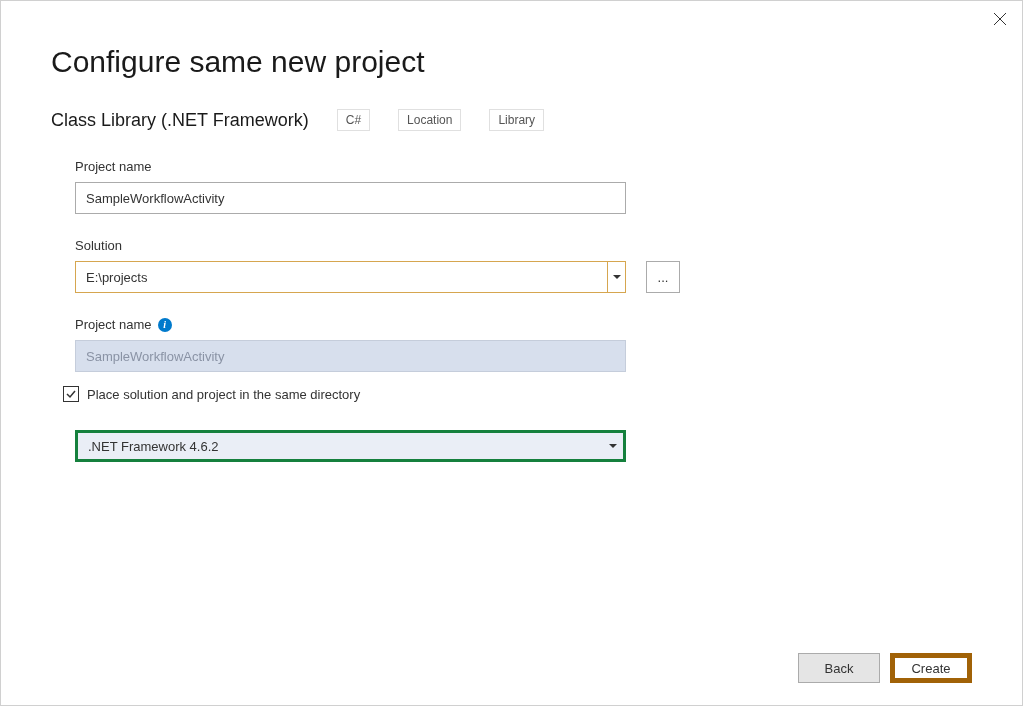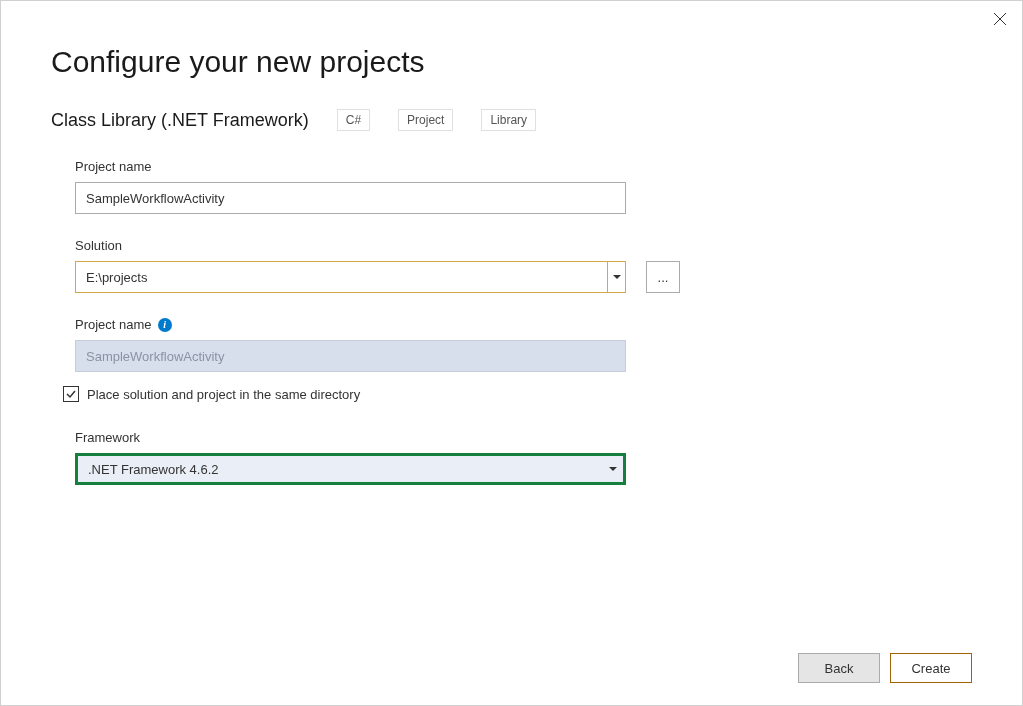--- a/index.html
+++ b/index.html
@@ -207,21 +207,21 @@
       display: flex;
       align-items: center;
       justify-content: center;
     }
     .btn-back {
       border: 1px solid #ababab;
       background: #e5e5e5;
       color: #333;
     }
     .btn-create {
-      border: 1px solid #a16207;
+      border: 5px solid #a16207;
       background: #ffffff;
       color: #333;
     }
     .caret-down {
       width: 0;
       height: 0;
       border-left: 4px solid transparent;
       border-right: 4px solid transparent;
       border-top: 4px solid #333;
     }
@@ -230,26 +230,26 @@
 <body>
 
 <div class="close-icon">
   <svg viewBox="0 0 16 16">
       <line x1="2" y1="2" x2="14" y2="14" stroke="#333" stroke-width="1"></line>
       <line x1="14" y1="2" x2="2" y2="14" stroke="#333" stroke-width="1"></line>
     </svg>
 </div>
 
 <div class="content">
-  <h1 class="page-title">Configure your new projects</h1>
+  <h1 class="page-title">Configure same new project</h1>
 
   <div class="subtitle-row">
     <span class="template-name">Class Library (.NET Framework)</span>
     <span class="tag">C#</span>
-    <span class="tag">Project</span>
+    <span class="tag">Location</span>
     <span class="tag">Library</span>
   </div>
 
   <div class="field-block">
     <div class="field-label">Project name</div>
     <input type="text" class="text-input" value="SampleWorkflowActivity" style="">
   </div>
 
   <div class="field-block">
     <div class="field-label">Solution</div>
@@ -275,21 +275,20 @@
   <div class="checkbox-row">
     <div class="checkbox">
       <svg viewBox="0 0 12 12">
           <polyline points="2,6 5,9 10,3" fill="none" stroke="#333" stroke-width="1.5"></polyline>
         </svg>
     </div>
     <span class="checkbox-label">Place solution and project in the same directory</span>
   </div>
 
   <div class="field-block">
-    <div class="field-label">Framework</div>
     <div class="select-input">
       <span class="select-text">.NET Framework 4.6.2</span>
       <div class="select-drop">
         <div class="caret-down"></div>
       </div>
     </div>
   </div>
 </div>
 
 <div class="footer">

